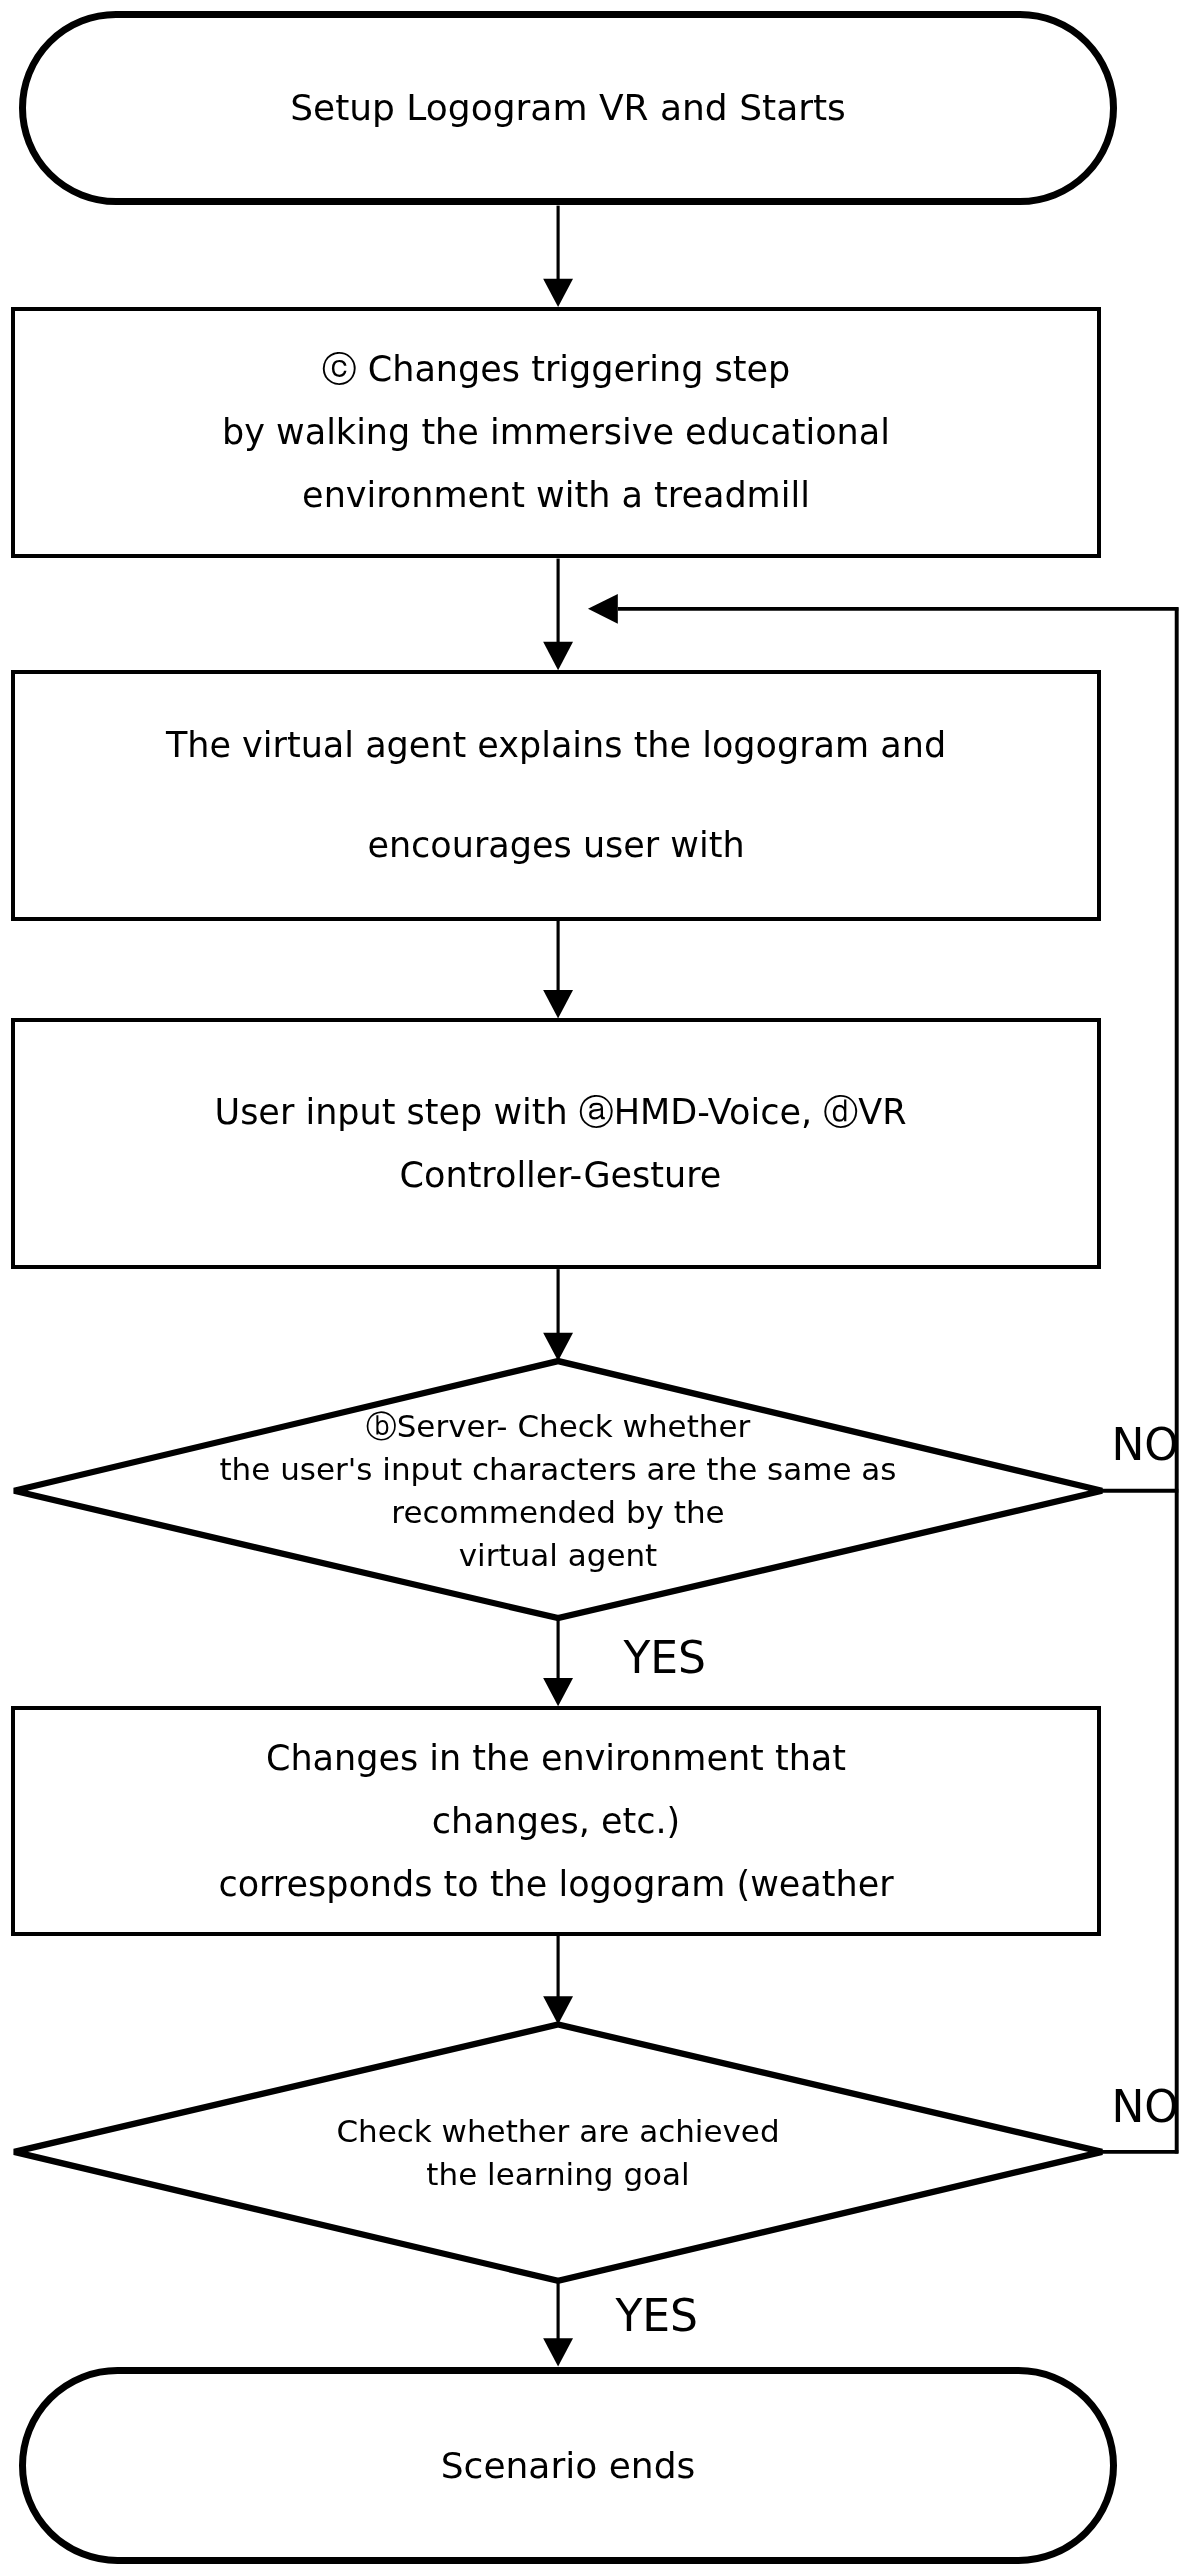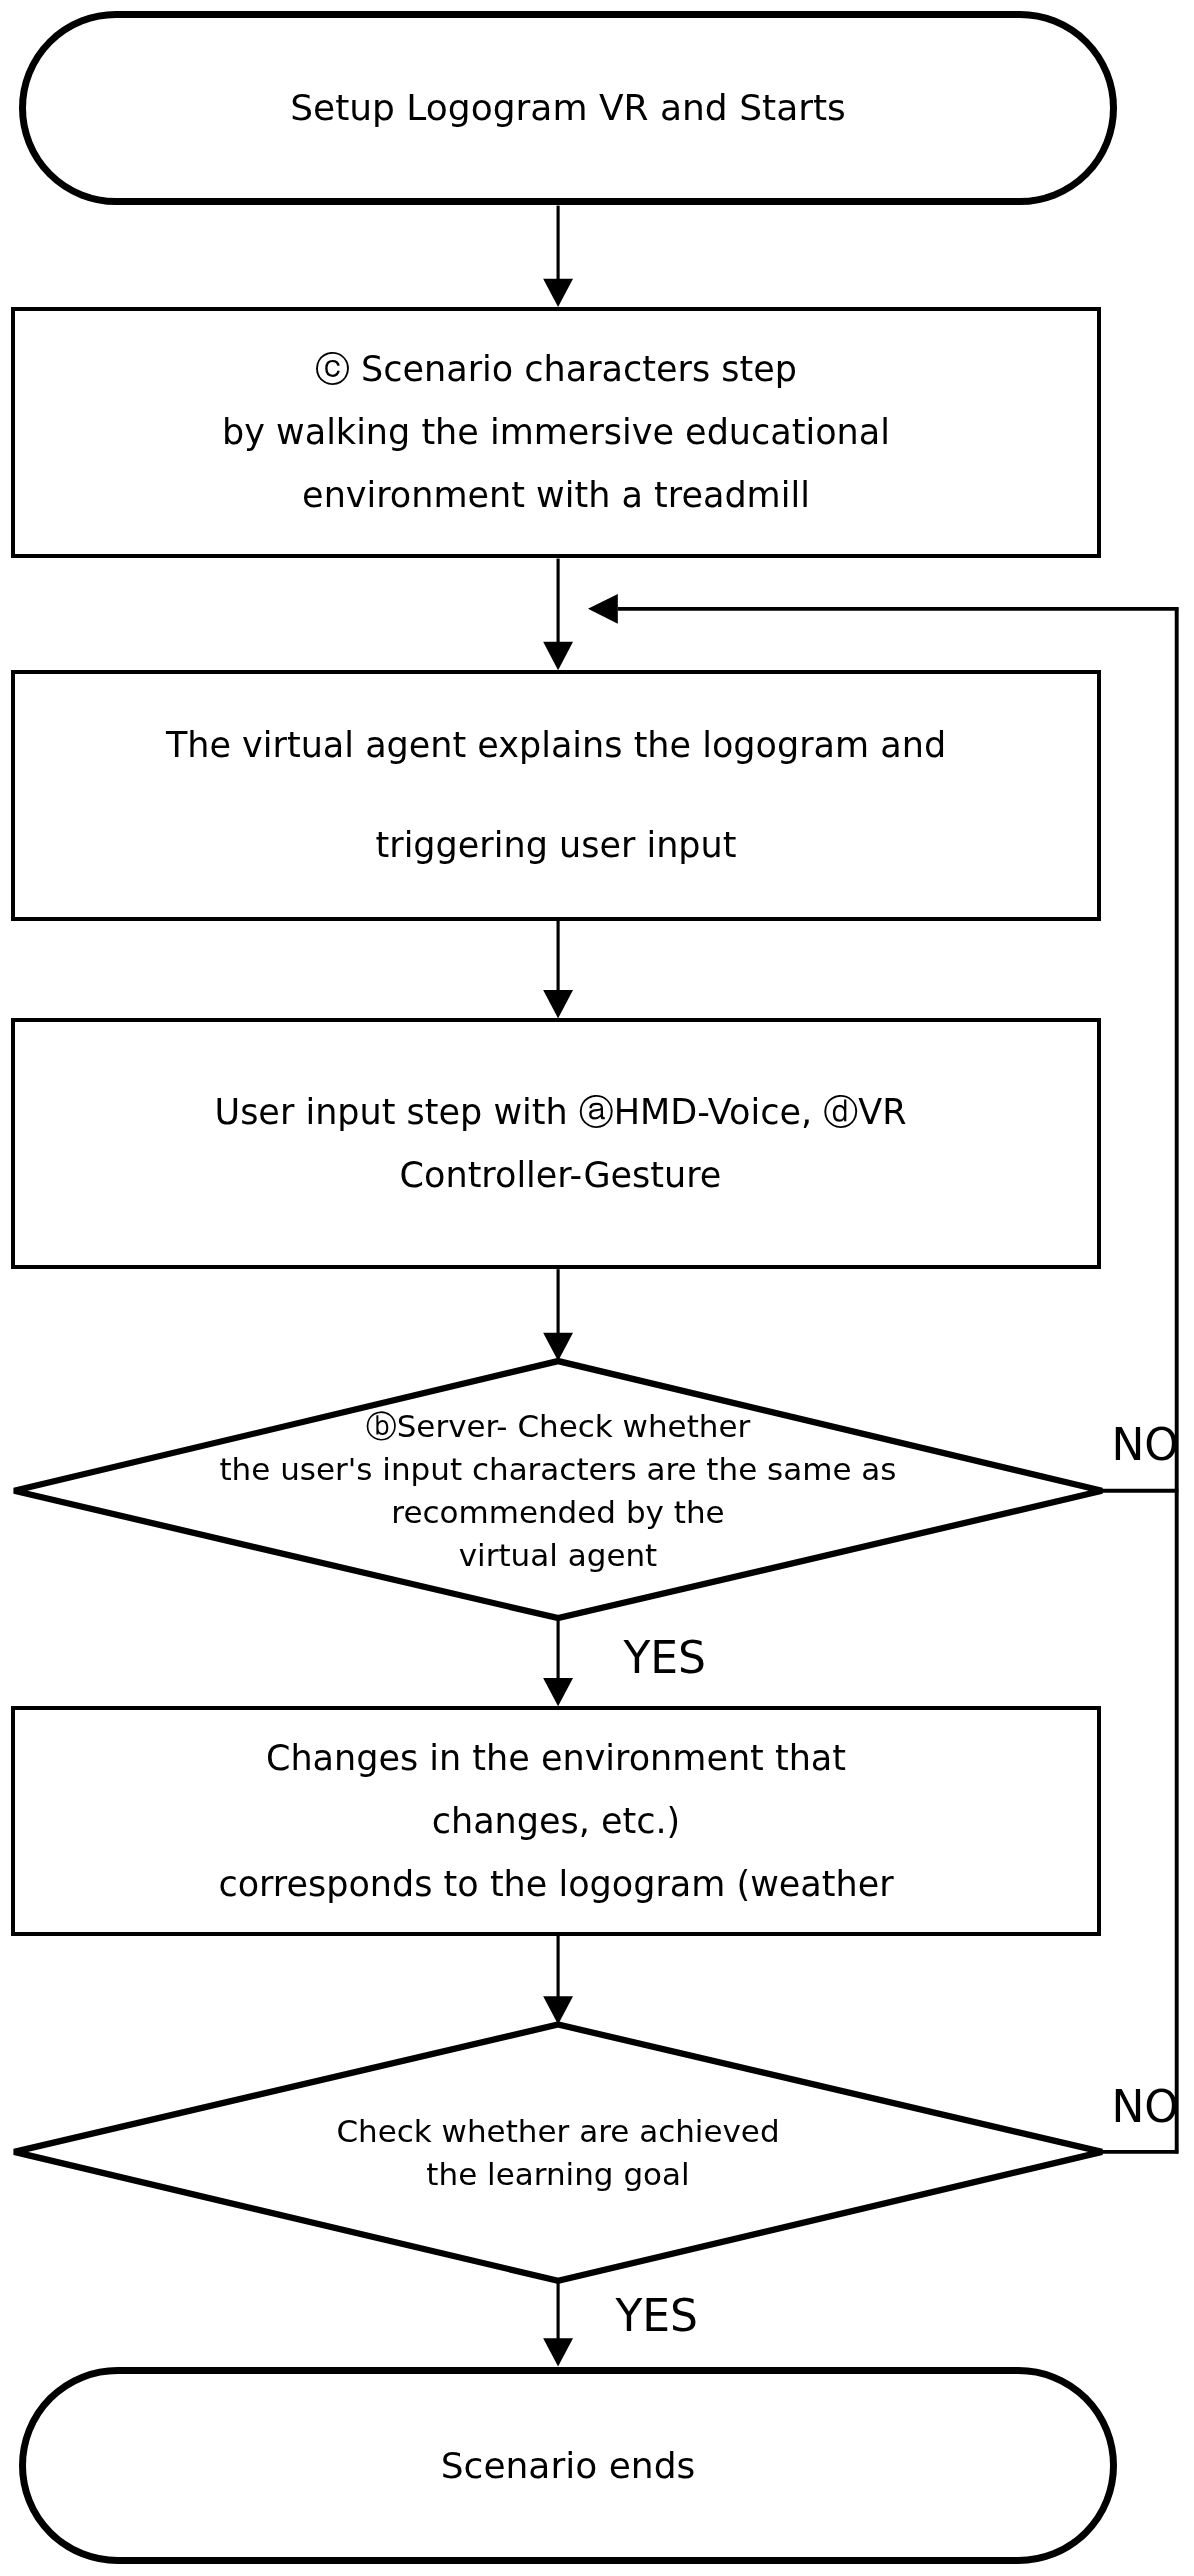--- a/index.html
+++ b/index.html
@@ -74,28 +74,28 @@
 
     <line x1="710" y1="2901" x2="710" y2="2976" stroke="#000" stroke-width="4"></line>
     <polygon points="691,2974 729,2974 710,3010" fill="#000"></polygon>
   </svg>
 
   <div class="node oval" style="left:19px;top:11px;width:1098px;height:194px;border-radius:98px;">
     <div class="tline">Setup Logogram VR and Starts</div>
   </div>
 
   <div class="node rect" style="left:11px;top:307px;width:1090px;height:251px;">
-    <div class="tline">ⓒ Scenario characters step</div>
+    <div class="tline">ⓒ Changes triggering step</div>
     <div class="tline">by walking the immersive educational</div>
     <div class="tline">environment with a treadmill</div>
   </div>
 
   <div class="node rect" style="left:11px;top:670px;width:1090px;height:251px;gap:37px;">
     <div class="tline">The virtual agent explains the logogram and</div>
-    <div class="tline">triggering user input</div>
+    <div class="tline">encourages user with</div>
   </div>
 
   <div class="node rect" style="left:11px;top:1018px;width:1090px;height:251px;padding-left:9px;">
     <div class="tline">User input step with ⓐHMD-Voice, ⓓVR</div>
     <div class="tline">Controller-Gesture</div>
   </div>
 
   <div class="dtext" style="left:165px;top:1377px;width:786px;height:228px;">
     <div class="dline">ⓑServer- Check whether</div>
     <div class="dline">the user's input characters are the same as</div>

